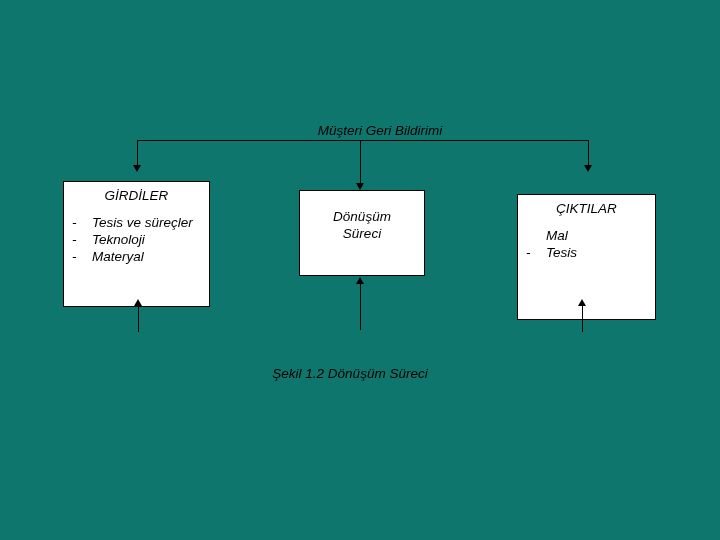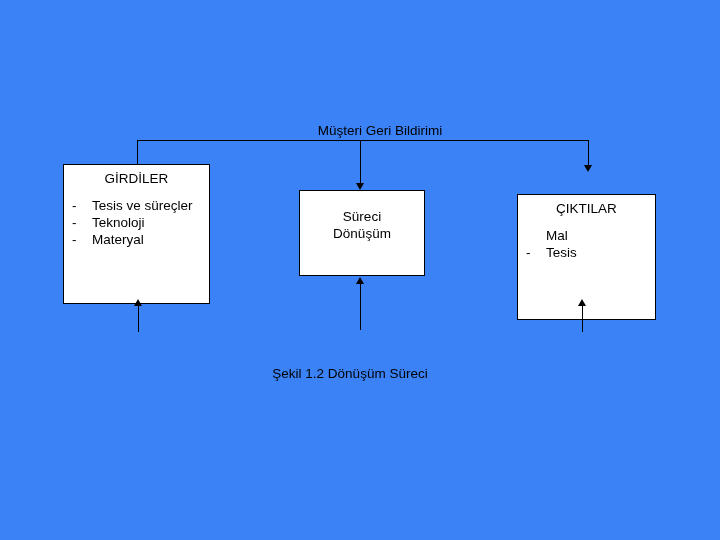--- a/index.html
+++ b/index.html
@@ -4,25 +4,26 @@
 <style>
   html, body { margin: 0; padding: 0; }
   body {
     width: 720px; height: 540px;
     background: #ffffff;
     font-family: "Liberation Sans", sans-serif;
   }
   .canvas {
     position: relative;
     width: 720px; height: 540px;
-    background: #3b82f6;
+    background: #0f766e;
     color: #000000;
     font-size: 13.5px;
     line-height: 17px;
     overflow: hidden;
+    font-style: italic;
   }
   .lbl { position: absolute; text-align: center; white-space: nowrap; }
   .box {
     position: absolute;
     border: 1px solid #000000;
     background: #ffffff;
     box-sizing: border-box;
   }
   .box-title { text-align: center; margin-top: 5px; }
   .list { margin-top: 10px; padding-left: 8px; }
@@ -55,21 +56,21 @@
 
   <div class="vline" style="left:137px; top:140px; height:26px;"></div>
   <div class="arr arr-down" style="left:133px; top:165px;"></div>
 
   <div class="vline" style="left:360px; top:140px; height:44px;"></div>
   <div class="arr arr-down" style="left:356px; top:183px;"></div>
 
   <div class="vline" style="left:588px; top:140px; height:26px;"></div>
   <div class="arr arr-down" style="left:584px; top:165px;"></div>
 
-  <div class="box" style="left:63px; top:164px; width:147px; height:140px;">
+  <div class="box" style="left:63px; top:181px; width:147px; height:126px;">
     <div class="box-title">GİRDİLER</div>
     <div class="list">
       <div class="row">
         <span class="bullet"></span>
       </div>
       <div class="row">
         <span class="bullet">-</span>
         <span>Tesis ve süreçler</span>
       </div>
       <div class="row">
@@ -78,22 +79,22 @@
       </div>
       <div class="row">
         <span class="bullet">-</span>
         <span>Materyal</span>
       </div>
     </div>
   </div>
 
   <div class="box" style="left:299px; top:190px; width:126px; height:86px;">
     <div class="process-text">
+      <div>Dönüşüm</div>
       <div>Süreci</div>
-      <div>Dönüşüm</div>
     </div>
   </div>
 
   <div class="box" style="left:517px; top:172px; width:139px; height:126px;margin-top:22px;">
     <div class="box-title">ÇIKTILAR</div>
     <div class="list">
       <div class="row">
         <span class="bullet"></span>
         <span>Mal</span>
       </div>

